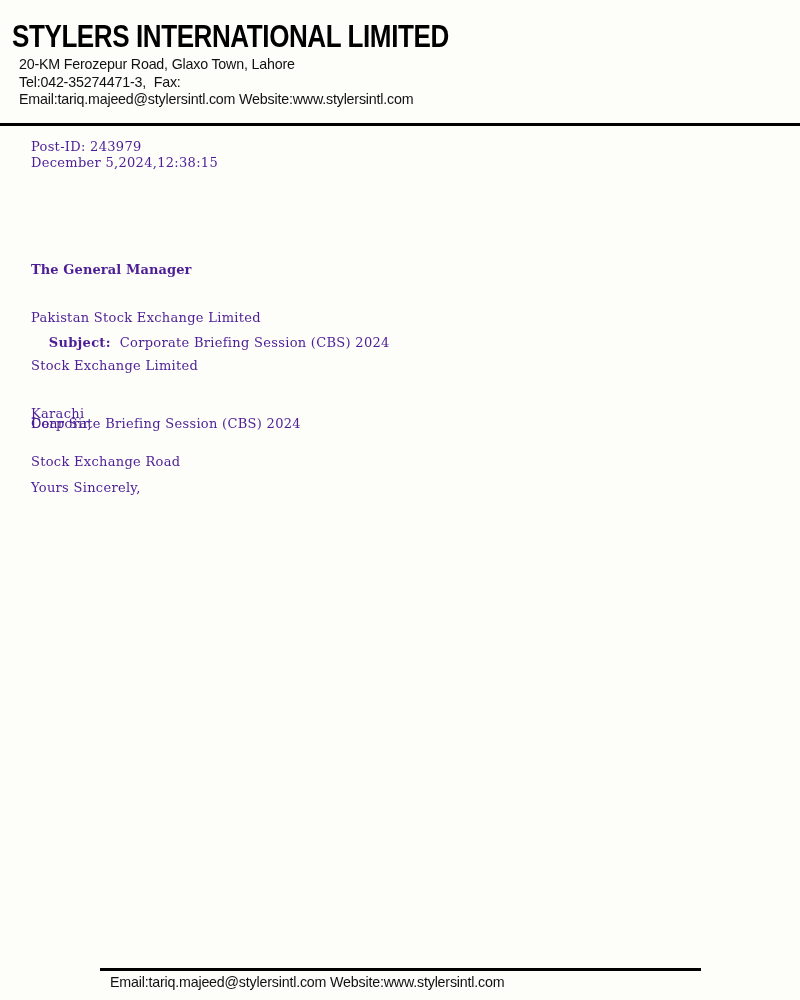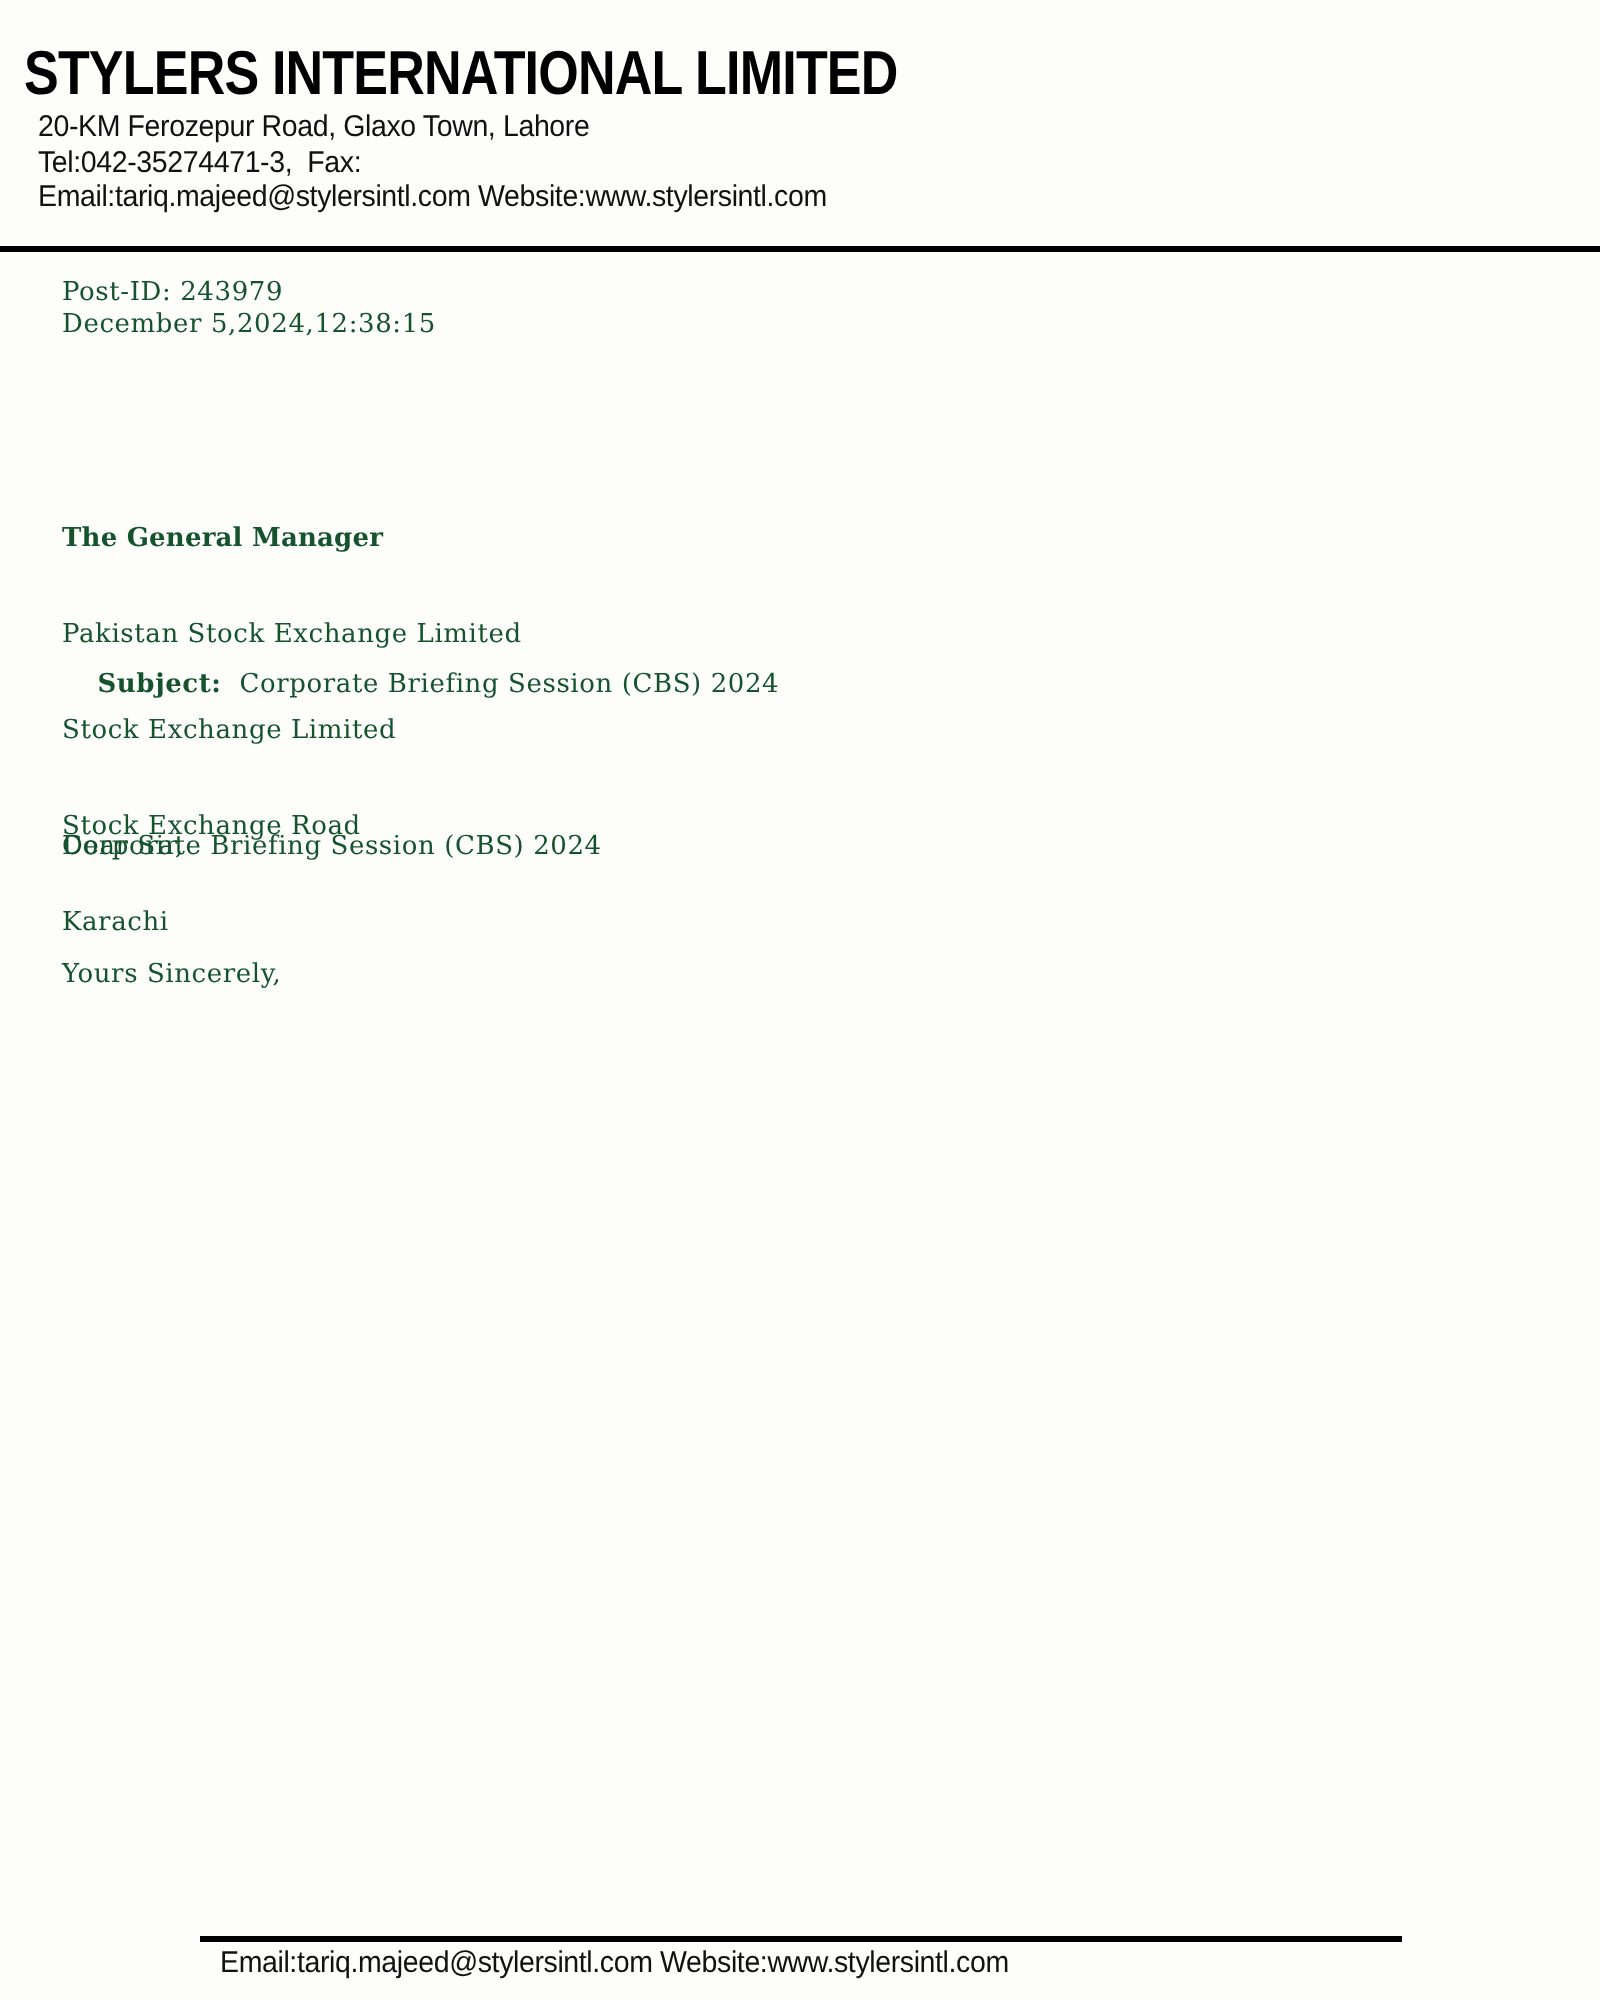--- a/index.html
+++ b/index.html
@@ -60,21 +60,21 @@
 
   
   .body-text {
     position: absolute;
     left: 31px;
     font-family: "DejaVu Serif", "Liberation Serif", serif;
     font-size: 13px;
     line-height: 16px;
     letter-spacing: 0.3px;
     white-space: pre;
-    color: #14532d;
+    color: #4c1d95;
   }
   .post-id   { top: 139px; }
   .date-line { top: 155px; }
 
   .recipient { top: 189px; }
   .recipient .recipient-title { font-weight: bold; letter-spacing: 0.1px; margin-top: 41px; }
 
   .subject-line { top: 319px; }
   .subject-label { font-weight: bold; }
   .subject-text { margin-left: 9px; }
@@ -119,22 +119,22 @@
     <div class="header-rule"></div>
   </div>
 
   <div class="body-text post-id">Post-ID: 243979</div>
   <div class="body-text date-line">December 5,2024,12:38:15</div>
 
   <div class="body-text recipient">
     <div class="recipient-title">The General Manager</div>
     <div>Pakistan Stock Exchange Limited</div>
     <div>Stock Exchange Limited</div>
+    <div>Karachi</div>
     <div>Stock Exchange Road</div>
-    <div>Karachi</div>
   </div>
 
   <div class="body-text subject-line">
     <span class="subject-label">Subject:</span><span class="subject-text">Corporate Briefing Session (CBS) 2024</span>
   </div>
 
   <div class="body-text salutation">Dear Sir,</div>
 
   <div class="body-text letter-body">Corporate Briefing Session (CBS) 2024</div>
 

